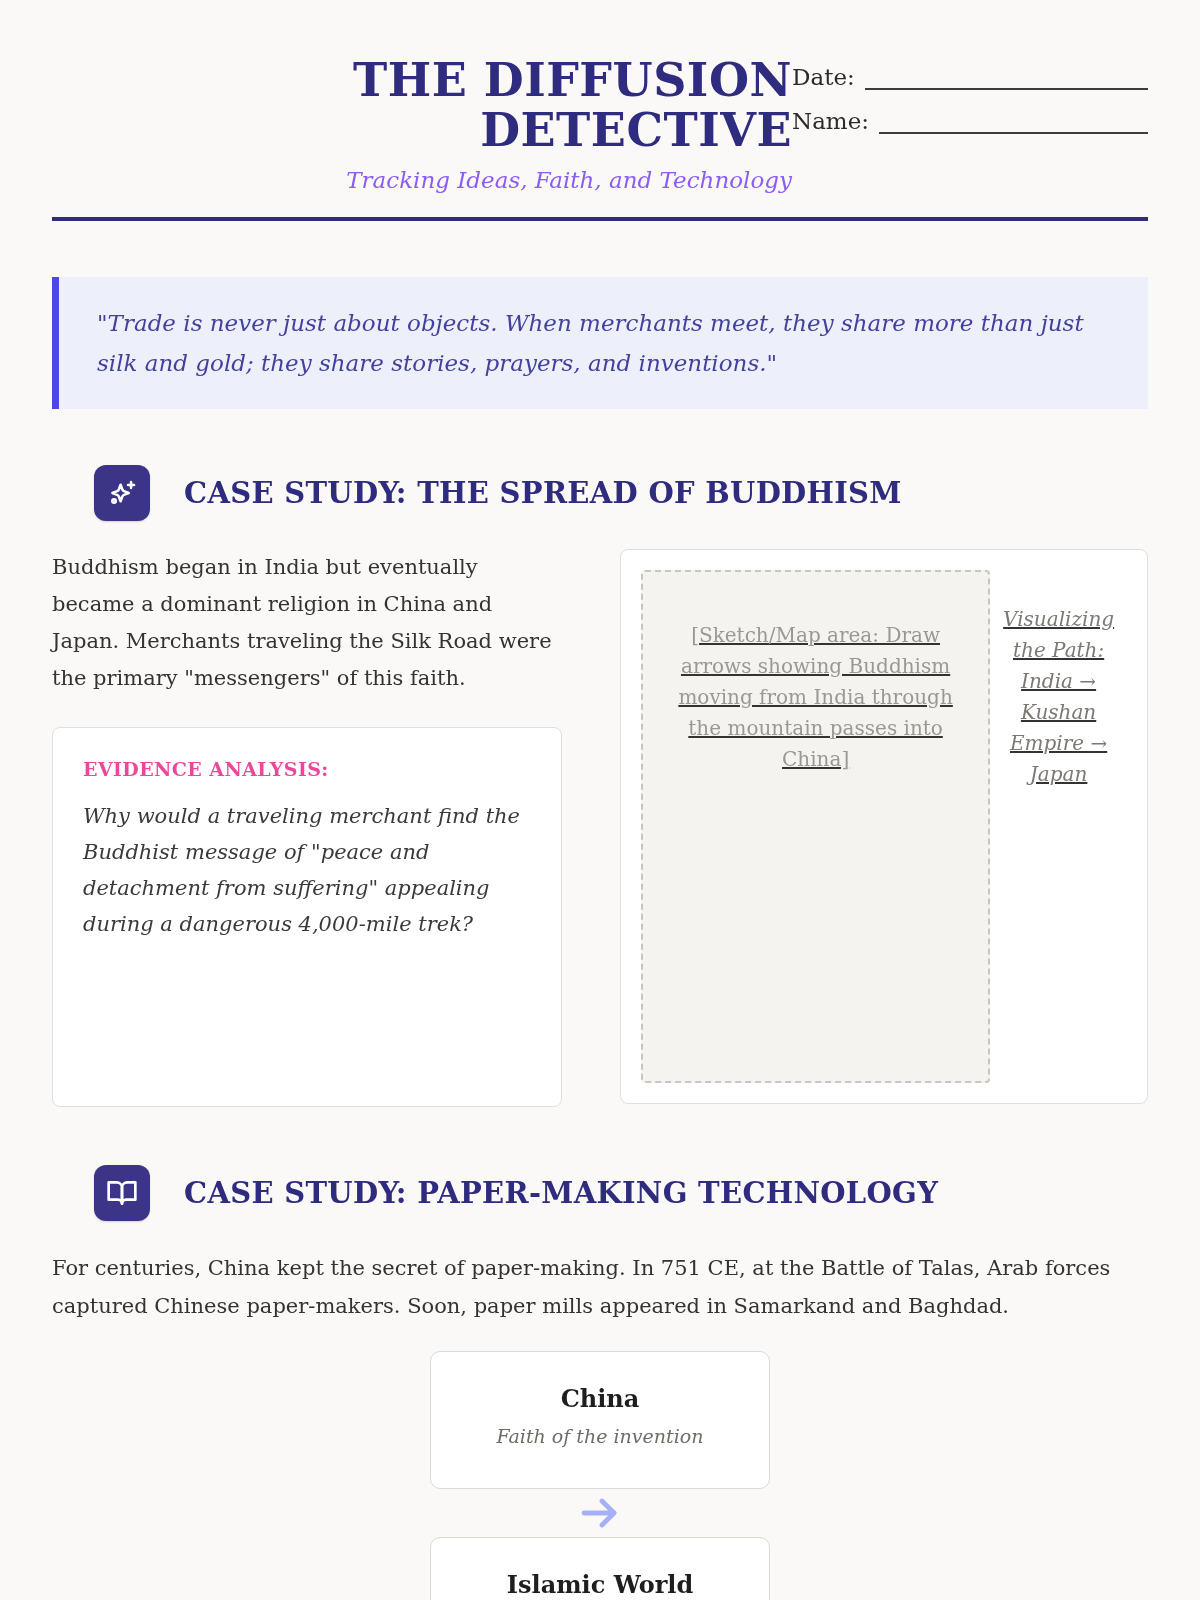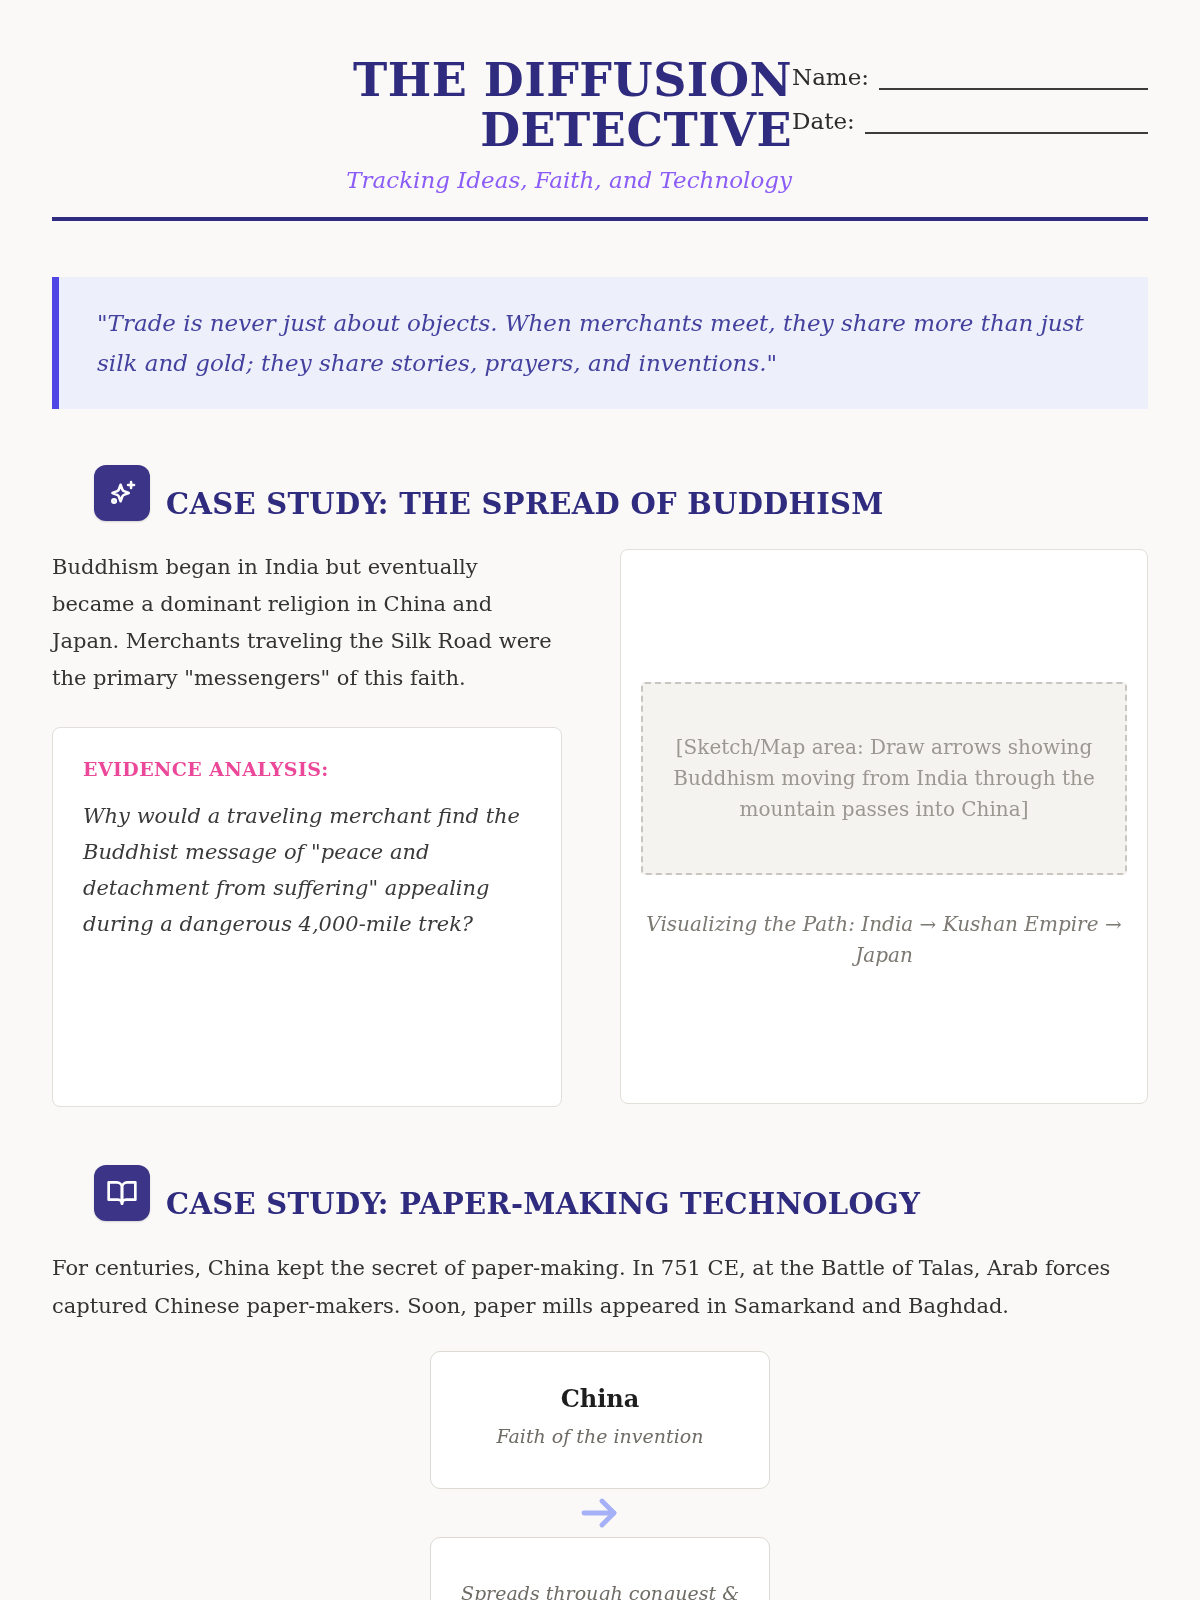--- a/index.html
+++ b/index.html
@@ -25,41 +25,41 @@
   .divider { margin-top:24px; border-bottom:4px solid #2f2b7e; }
 
   
   .quote {
     margin-top:56px; background:#edf0fb; border-left:7px solid #4f46e5;
     padding:26px 38px; font-size:23px; line-height:40px;
     font-style:italic; color:#44419e;
   }
 
   
-  .section-header { display:flex; align-items:flex-end; gap:16px;padding-left:42px; }
+  .section-header { display:flex; align-items:center; gap:34px;padding-left:42px; }
   .icon-badge {
     width:56px; height:56px; border-radius:12px; background:#3b3487;
     display:flex; align-items:center; justify-content:center; flex:0 0 56px;
     box-shadow:0 1px 2px rgba(0,0,0,.15);
   }
   .section-title { font-size:29px; font-weight:bold; color:#2f2b7e; letter-spacing:.3px; }
 
   
   .cs1 { margin-top:56px; }
   .cs1-grid { margin-top:28px; display:grid; grid-template-columns:510px 1fr; column-gap:58px; }
   .intro { font-size:21px; line-height:37px; color:#333; }
   .evidence-card {
     margin-top:30px; height:380px; background:#fff;
     border:1px solid #e2dfda; border-radius:8px; padding:30px;
   }
   .evidence-label { font-size:19px; font-weight:bold; color:#ec4899; letter-spacing:.4px; }
   .evidence-question { margin-top:18px; font-size:21px; line-height:36px; font-style:italic; color:#3a3a3a; }
   .sketch-card {
     height:555px; background:#fff; border:1px solid #e2dfda; border-radius:8px;
-    padding:20px; display:flex; flex-direction:column; justify-content:center;
+    padding:20px; display:flex; flex-direction:row; justify-content:center;text-decoration:underline;
   }
   .sketch-area {
     border:2px dashed #c9c6c0; border-radius:4px; background:#f4f3f0;
     padding:48px 28px; text-align:center; font-size:20px; line-height:31px; color:#9b9791;
   }
   .sketch-caption { margin-top:34px; text-align:center; font-size:20px; line-height:31px; font-style:italic; color:#7c7872; }
 
   
   .cs2 { margin-top:58px; }
   .intro-wide { margin-top:28px; font-size:21px; line-height:38px; color:#333; }
@@ -83,25 +83,25 @@
 
 <div class="page">
 
   <div class="header">
     <div>
       <h1 class="page-title">THE DIFFUSION DETECTIVE</h1>
       <div class="page-subtitle">Tracking Ideas, Faith, and Technology</div>
     </div>
     <div class="fill-block">
       <div class="fill-row">
-        <span class="fill-label">Name:</span>
+        <span class="fill-label">Date:</span>
         <span class="fill-line"></span>
       </div>
       <div class="fill-row">
-        <span class="fill-label">Date:</span>
+        <span class="fill-label">Name:</span>
         <span class="fill-line"></span>
       </div>
     </div>
   </div>
   <div class="divider"></div>
 
   <div class="quote">"Trade is never just about objects. When merchants meet, they share more than just silk and gold; they share stories, prayers, and inventions."</div>
 
   <div class="cs1">
     <div class="section-header">
@@ -150,20 +150,21 @@
         <div class="flow-box-title">China</div>
         <div class="flow-box-sub">Faith of the invention</div>
       </div>
       <div class="flow-arrow">
         <svg viewBox="0 0 24 24" width="48" height="48" fill="none" stroke="#a6b0f7" stroke-width="2.4" stroke-linecap="round" stroke-linejoin="round">
           <path d="M4 12h15"></path>
             <path d="M13 6l6 6-6 6"></path>
         </svg>
       </div>
       <div class="flow-box">
+        <div class="flow-box-title">Islamic World</div>
         <div class="flow-box-sub">Spreads through conquest &amp; trade</div>
       </div>
     </div>
 
     <div class="dq-card">
       
       
     </div>
   </div>
 

